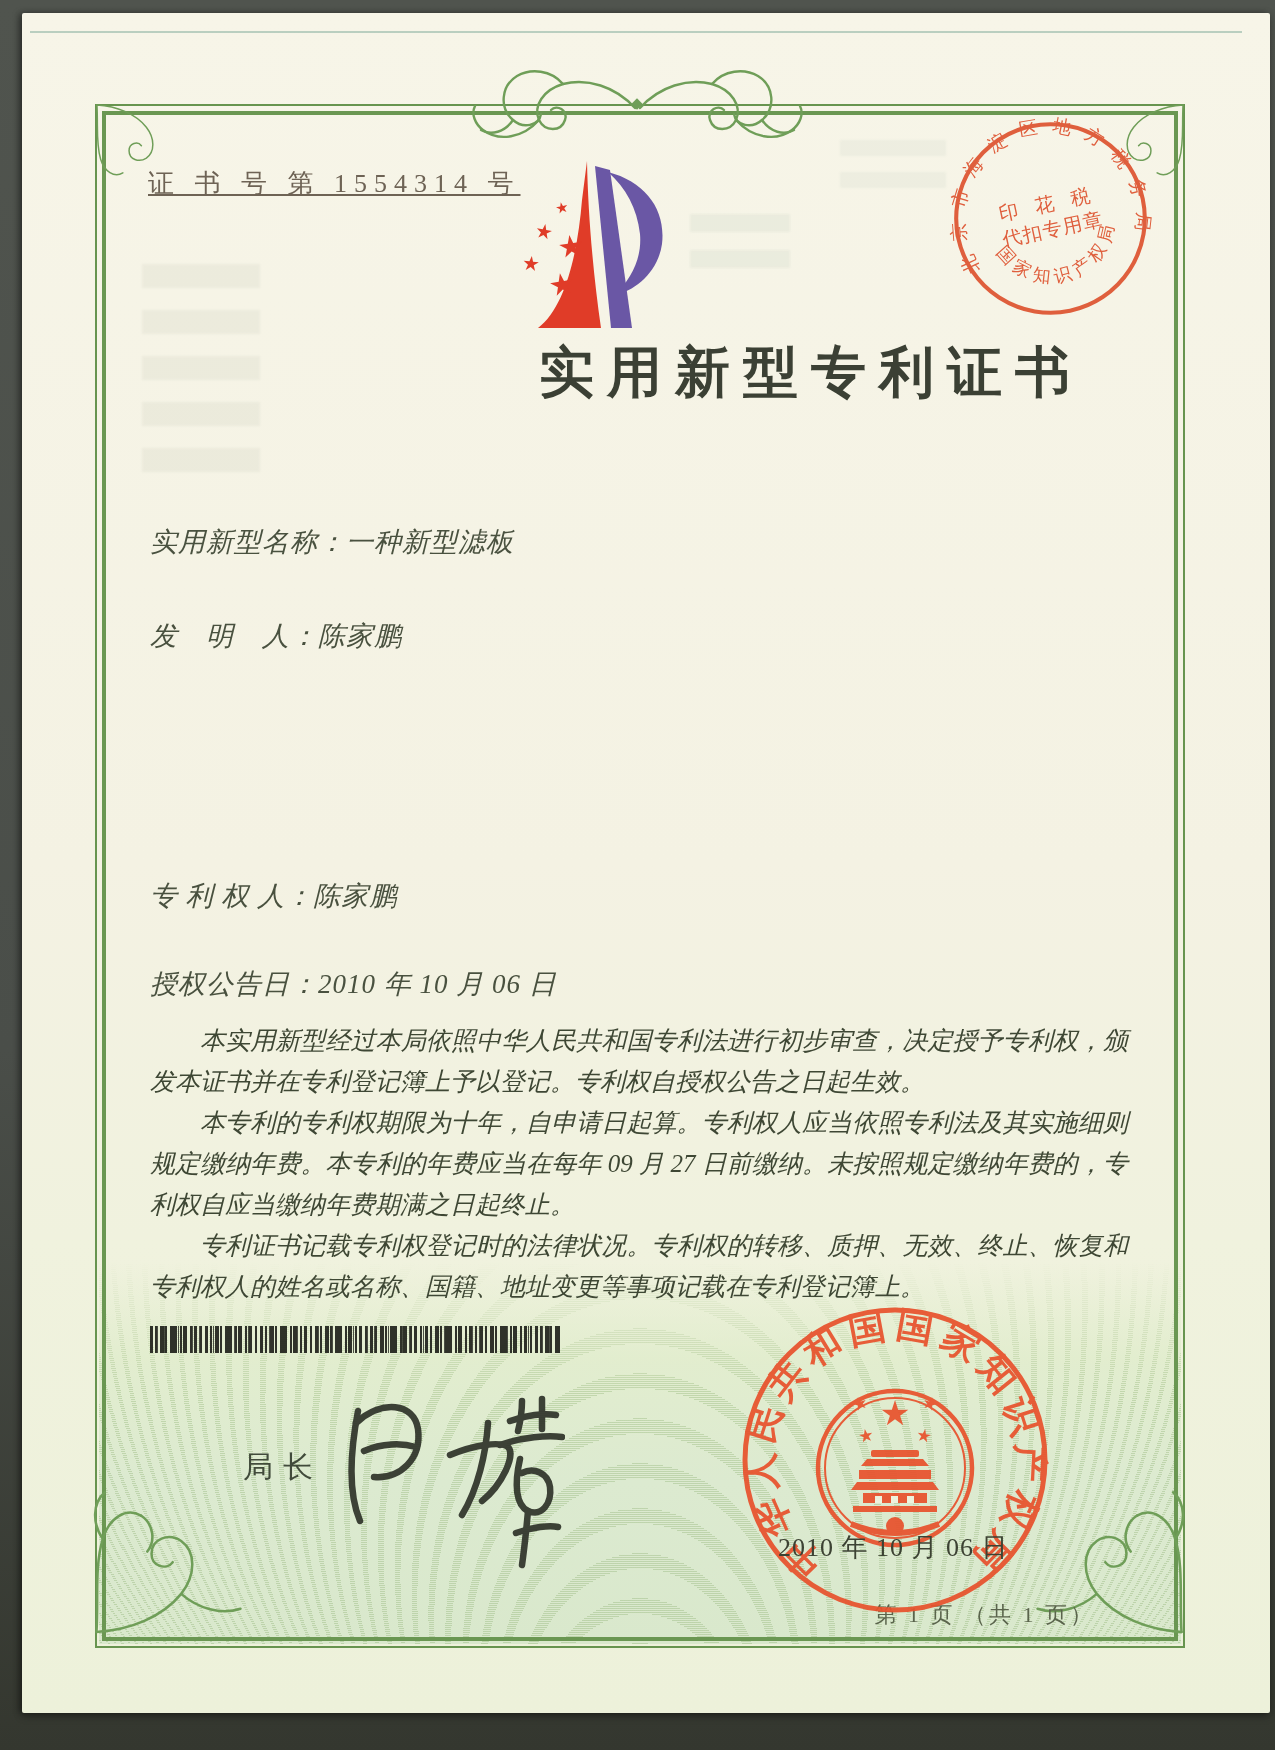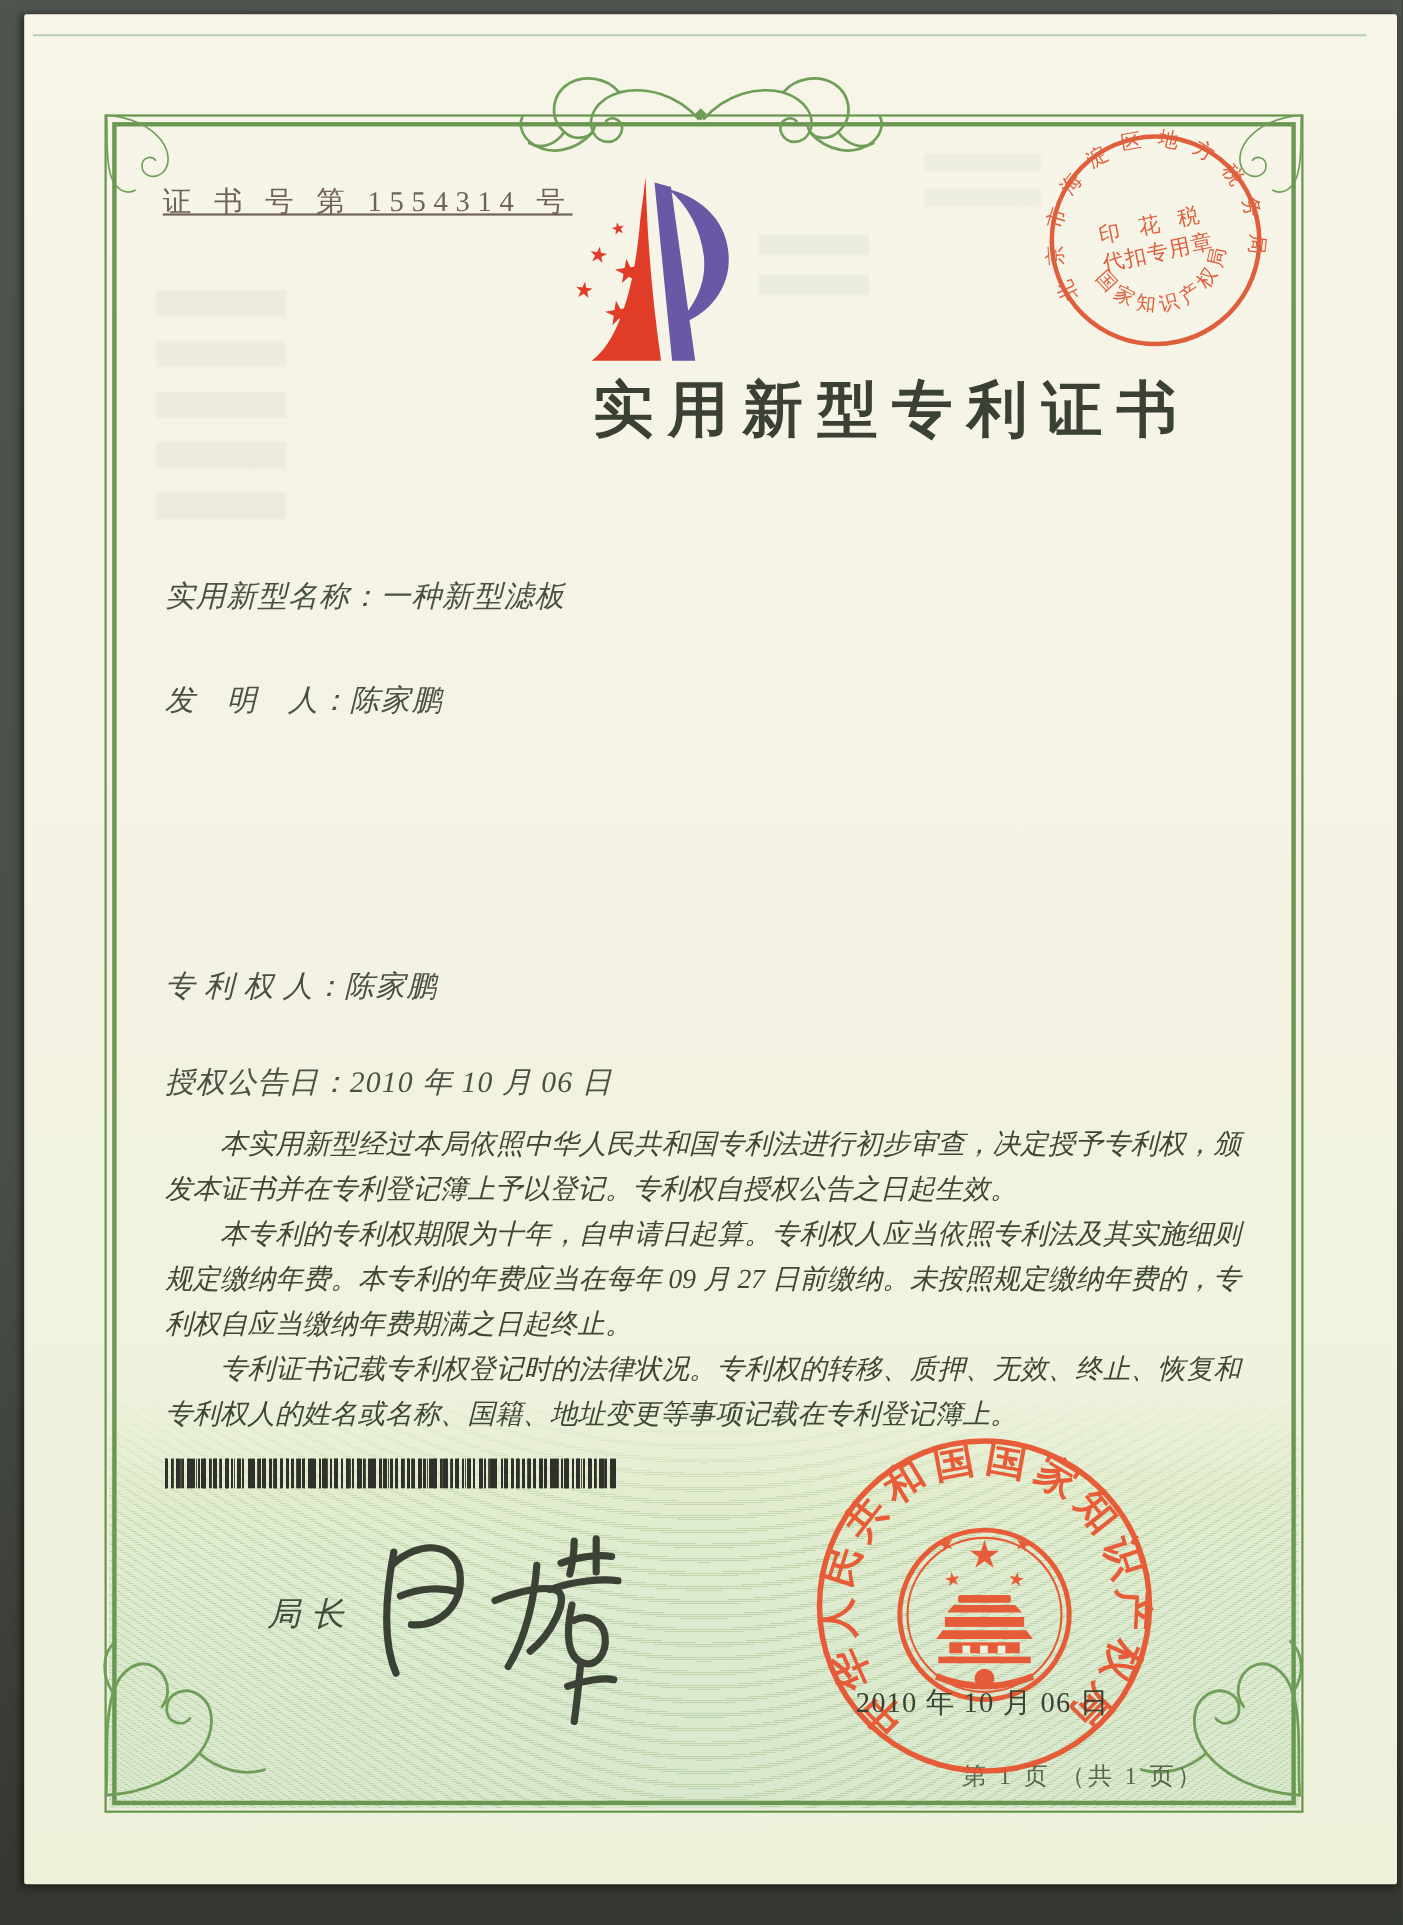--- a/index.html
+++ b/index.html
@@ -59,21 +59,21 @@
   .cert-no { left:148px; top:166px; font-size:26px; letter-spacing:7px; color:#6e6355;text-decoration:underline; }
   .title { left:83px; top:336px; width:1000px; text-align:right;
     font-size:55px; font-weight:700; letter-spacing:13px; color:#3b4034; }
   .field { left:150px; font-size:27px; color:#49513f; letter-spacing:1px; white-space:nowrap;font-style:italic; }
   .f0{top:524px}.f1{top:618px}.f2{top:704px}.f3{top:792px}.f4{top:878px}.f5{top:966px}
   .body-text { left:150px; top:1020px; width:978px; font-size:25px; line-height:41px;
     color:#3e4734; text-align:justify; font-style:italic;font-family:Liberation Serif, serif; }
   .body-text p { text-indent:2em; }
   .footer { left:95px; top:1600px; width:1000px; text-align:right;
     font-size:22px; letter-spacing:3px; color:#5a644c; }
-  .director { left:243px; top:1447px; font-size:30px; letter-spacing:10px; color:#414b3b;font-style:italic; }
+  .director { left:243px; top:1447px; font-size:30px; letter-spacing:10px; color:#414b3b; }
   .issue-date { left:778px; top:1530px; font-size:26px; letter-spacing:1px; color:#3c4233; z-index:9; }
 
   
   .barcode { left:150px; top:1326px; width:410px; height:27px; opacity:.92;
     background-image:
       repeating-linear-gradient(90deg,#20221c 0 2px,transparent 2px 5px),
       repeating-linear-gradient(90deg,#20221c 0 3px,transparent 3px 11px),
       repeating-linear-gradient(90deg,rgba(32,34,28,.85) 0 1px,transparent 1px 7px);
   }
 

